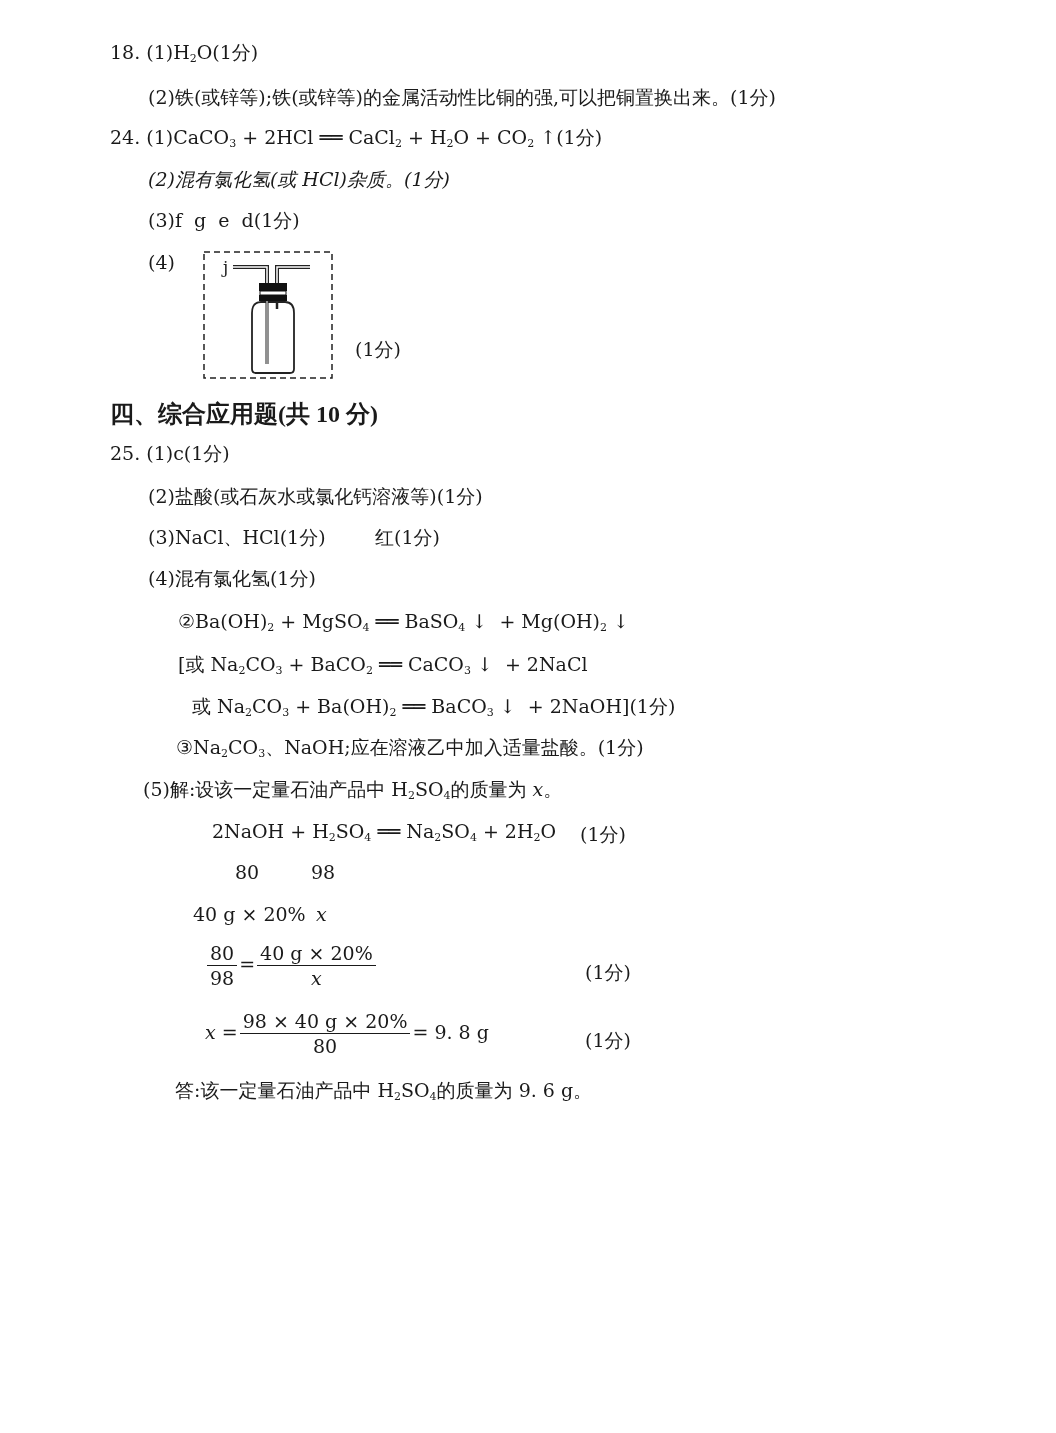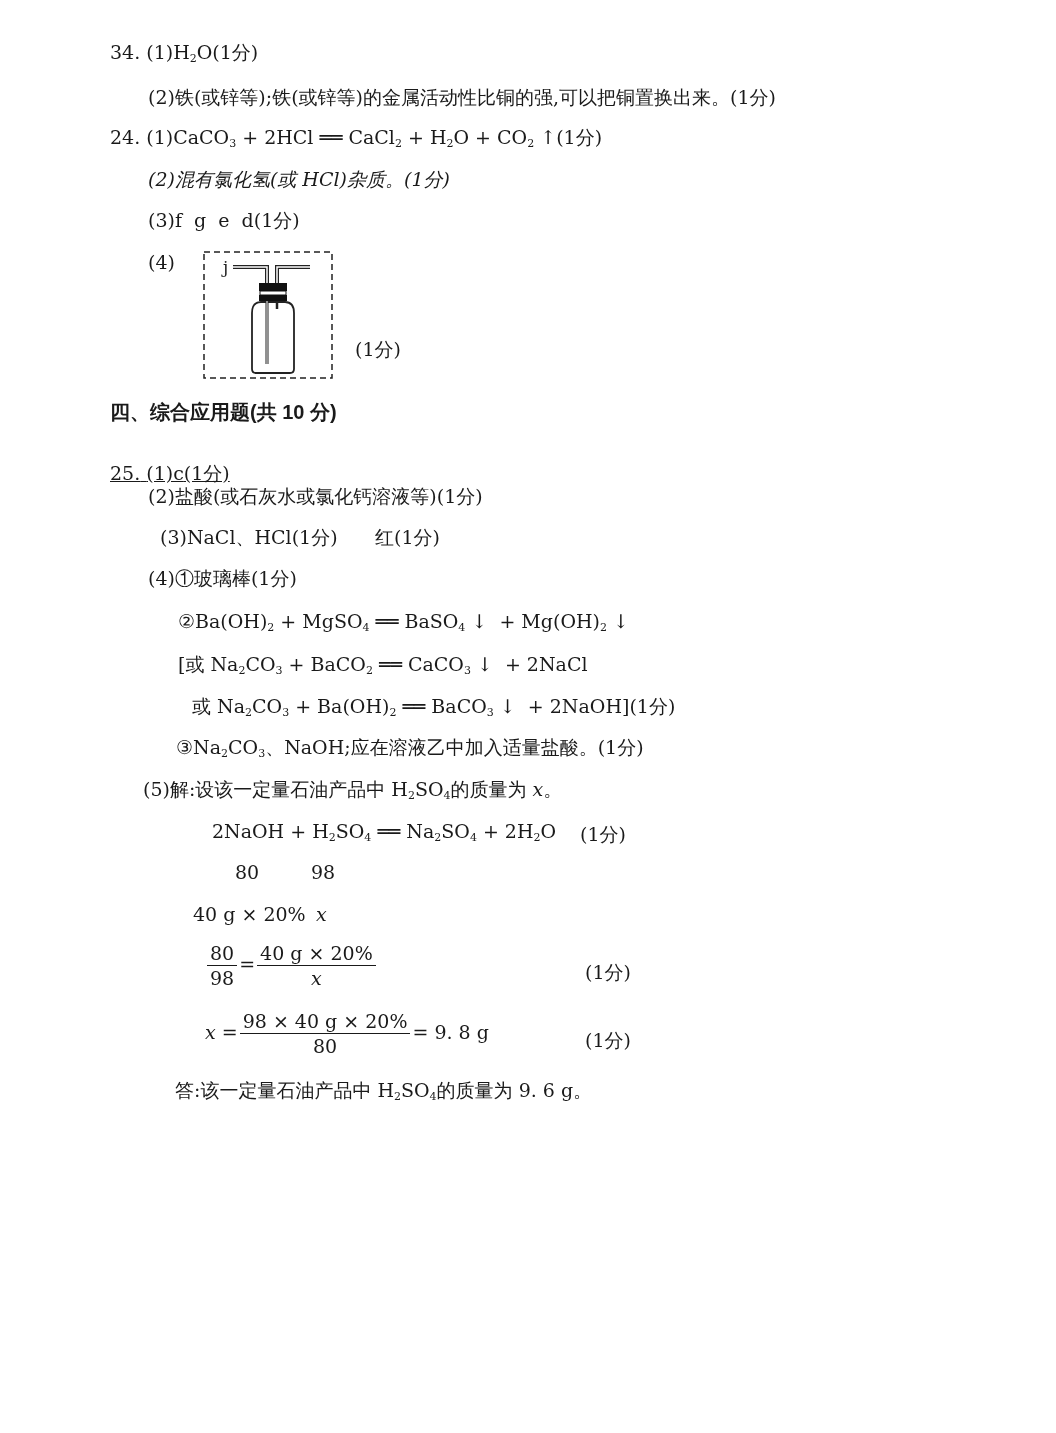--- a/index.html
+++ b/index.html
@@ -2,34 +2,34 @@
 <html><head>
   <meta charset="utf-8">
   <style>
     html, body { margin: 0; padding: 0; background: #ffffff; }
     body {
       width: 1056px; height: 1433px; position: relative; overflow: hidden;
       font-family: "DejaVu Serif", "Liberation Serif", serif;
       color: #1a1a1a; font-size: 19px;
     }
     .line { position: absolute; white-space: nowrap; line-height: 1; }
-    .bold { font-weight: bold; font-family: Liberation Sans, sans-serif; font-size: 20px; }
+    .bold { font-weight: bold; font-family: Liberation Serif, serif; font-size: 24px; }
     sub { font-size: 11px; vertical-align: -3px; line-height: 0; }
     .frac { display: inline-flex; flex-direction: column; align-items: center; vertical-align: middle; margin: 0 2px; }
     .frac .num { border-bottom: 1px solid #1a1a1a; padding: 0 3px 2px 3px; }
     .frac .den { padding-top: 3px; }
     .it { font-style: italic; }
     .pts { position: absolute; white-space: nowrap; }
     .diagram { position: absolute; left: 203px; top: 251px; width: 130px; height: 128px; }
   </style>
 </head>
 <body>
 
 <div class="line" style="left:110px; top:43px;">
-  <span>34.</span>
+  <span>18.</span>
   <span>(1)</span><span>H</span><sub>2</sub><span>O</span><span>(1分)</span>
 </div>
 <div class="line" style="left:148px; top:88px;">
   <span>(2)铁(或锌等);铁(或锌等)的金属活动性比铜的强,可以把铜置换出来。</span><span>(1分)</span>
 </div>
 
 <div class="line" style="left:110px; top:128px;">
   <span>24.</span>
   <span>(1)</span><span>CaCO</span><sub>3</sub><span> + 2HCl ══ CaCl</span><sub>2</sub><span> + H</span><sub>2</sub><span>O + CO</span><sub>2</sub><span> ↑</span><span>(1分)</span>
 </div>
@@ -61,35 +61,35 @@
     <line x1="64" y1="50" x2="64" y2="113" stroke="#222" stroke-width="3"></line>
     <line x1="64" y1="50" x2="64" y2="113" stroke="#fff" stroke-width="1"></line>
 
     <line x1="74" y1="50" x2="74" y2="58" stroke="#222" stroke-width="2.5"></line>
   </svg>
 </div>
 <div class="pts" style="left:355px; top:337px;">(1分)</div>
 
 <div class="line bold" style="left:110px; top:402px;">四、综合应用题(共 10 分)</div>
 
-<div class="line" style="left:110px; top:464px;text-decoration:underline;">
+<div class="line" style="left:110px; top:444px;">
   <span>25.</span>
   <span>(1)c</span><span>(1分)</span>
 </div>
 <div class="line" style="left:148px; top:487px;">
   <span>(2)盐酸(或石灰水或氯化钙溶液等)</span><span>(1分)</span>
 </div>
-<div class="line" style="left:160px; top:528px;">
+<div class="line" style="left:148px; top:528px;">
   <span>(3)NaCl、HCl</span><span>(1分)</span>
 </div>
 <div class="line" style="left:375px; top:528px;">
   <span>红</span><span>(1分)</span>
 </div>
 <div class="line" style="left:148px; top:569px;">
-  <span>(4)</span><span>①玻璃棒</span><span>(1分)</span>
+  <span>(4)</span><span>混有氯化氢</span><span>(1分)</span>
 </div>
 <div class="line" style="left:178px; top:612px;">
   <span>②Ba(OH)</span><sub>2</sub><span> + MgSO</span><sub>4</sub><span> ══ BaSO</span><sub>4</sub><span style="white-space:pre;"> ↓  + Mg(OH)</span><sub>2</sub><span> ↓</span>
 </div>
 <div class="line" style="left:178px; top:655px;">
   <span>[或 Na</span><sub>2</sub><span>CO</span><sub>3</sub><span> + BaCO</span><sub>2</sub><span> ══ CaCO</span><sub>3</sub><span style="white-space:pre;"> ↓  + 2NaCl</span>
 </div>
 <div class="line" style="left:192px; top:697px;">
   <span>或 Na</span><sub>2</sub><span>CO</span><sub>3</sub><span> + Ba(OH)</span><sub>2</sub><span> ══ BaCO</span><sub>3</sub><span style="white-space:pre;text-align:right;"> ↓  + 2NaOH]</span><span>(1分)</span>
 </div>

